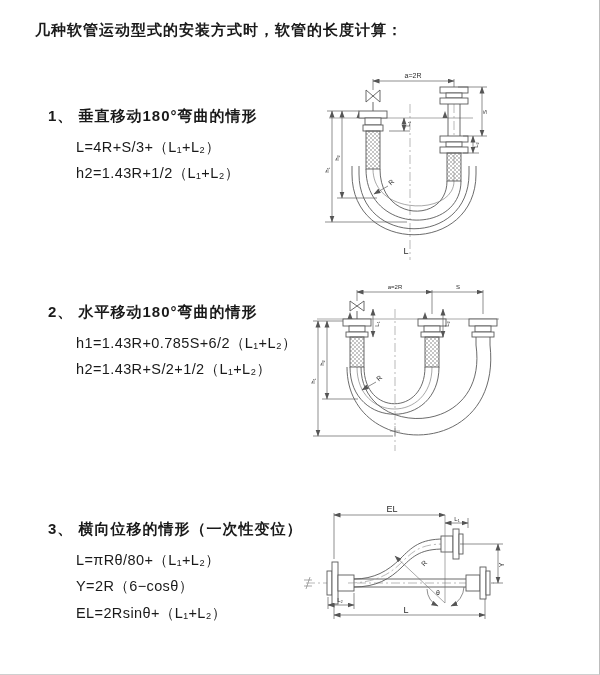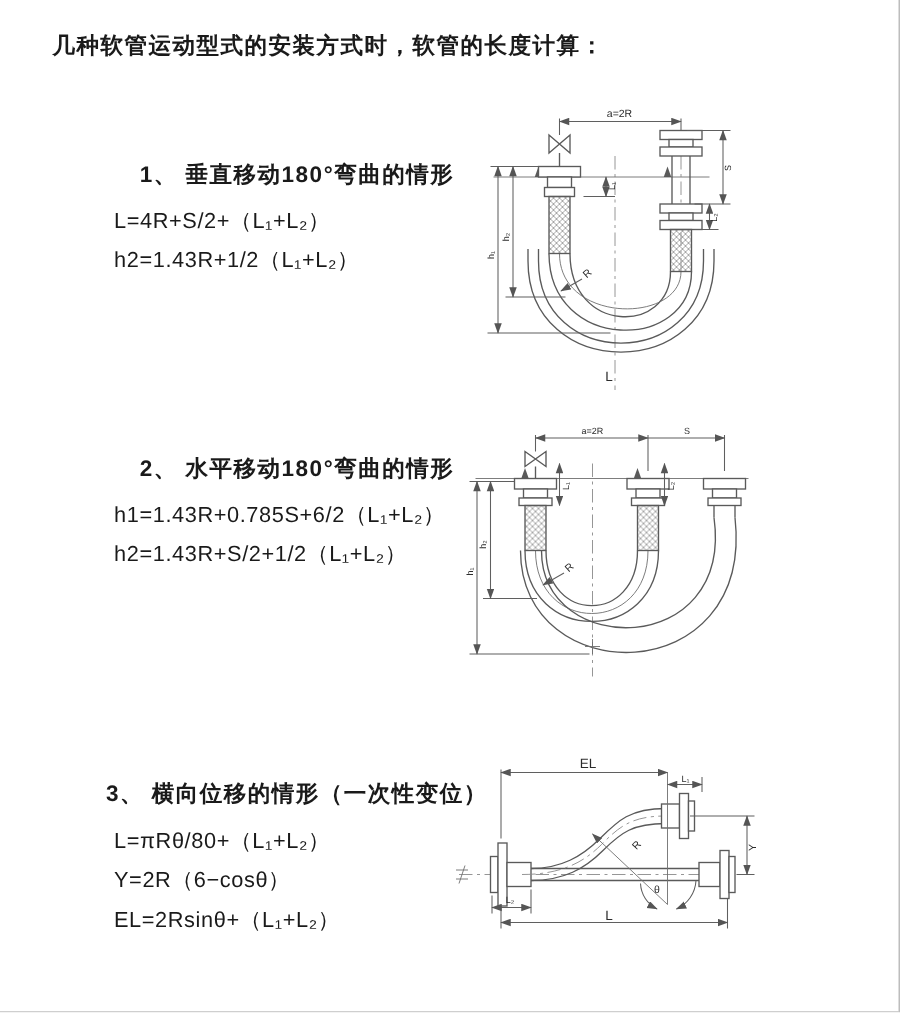--- a/index.html
+++ b/index.html
@@ -7,21 +7,21 @@
     position:relative;width:600px;height:675px;background:#ffffff;
     font-family:"Liberation Sans", sans-serif;color:#1a1a1a;
     box-sizing:border-box;border-right:1px solid #bdbdbd;border-bottom:1px solid #cfcfcf;
     overflow:hidden;
   }
   .title{
     position:absolute;left:35px;top:21px;font-size:15px;font-weight:bold;
     letter-spacing:1px;white-space:nowrap;
   }
   .calc{position:absolute;left:48px;width:300px;}
-  .calc .heading{font-size:15px;font-weight:bold;letter-spacing:1px;margin-bottom:8px;white-space:nowrap;text-align:center;}
+  .calc .heading{font-size:15px;font-weight:bold;letter-spacing:1px;margin-bottom:8px;white-space:nowrap;}
   .calc .formula{margin-left:28px;font-size:14.5px;letter-spacing:.4px;height:26.5px;display:flex;align-items:center;white-space:nowrap;}
   #sec1{top:107px;}
   #sec2{top:303px;}
   #sec3{top:520px;}
   svg.diag{position:absolute;}
   #diag1{left:315px;top:66px;}
   #diag2{left:303px;top:279px;}
   #diag3{left:298px;top:501px;}
   svg .ln{stroke:#5a5a5a;stroke-width:.9;fill:none;}
   svg .thin{stroke:#6e6e6e;stroke-width:.6;fill:none;}
@@ -37,21 +37,21 @@
 </style>
 </head>
 <body>
 
 <div class="page">
 
   <div class="title">几种软管运动型式的安装方式时，软管的长度计算：</div>
 
   <div class="calc" id="sec1">
     <div class="heading">1、 垂直移动180°弯曲的情形</div>
-    <div class="formula">L=4R+S/2+（L₁+L₂）</div>
+    <div class="formula">L=4R+S/3+（L₁+L₂）</div>
     <div class="formula">h2=1.43R+1/2（L₁+L₂）</div>
   </div>
 
   <div class="calc" id="sec2">
     <div class="heading">2、 水平移动180°弯曲的情形</div>
     <div class="formula">h1=1.43R+0.785S+6/2（L₁+L₂）</div>
     <div class="formula">h2=1.43R+S/2+1/2（L₁+L₂）</div>
   </div>
 
   <div class="calc" id="sec3">

